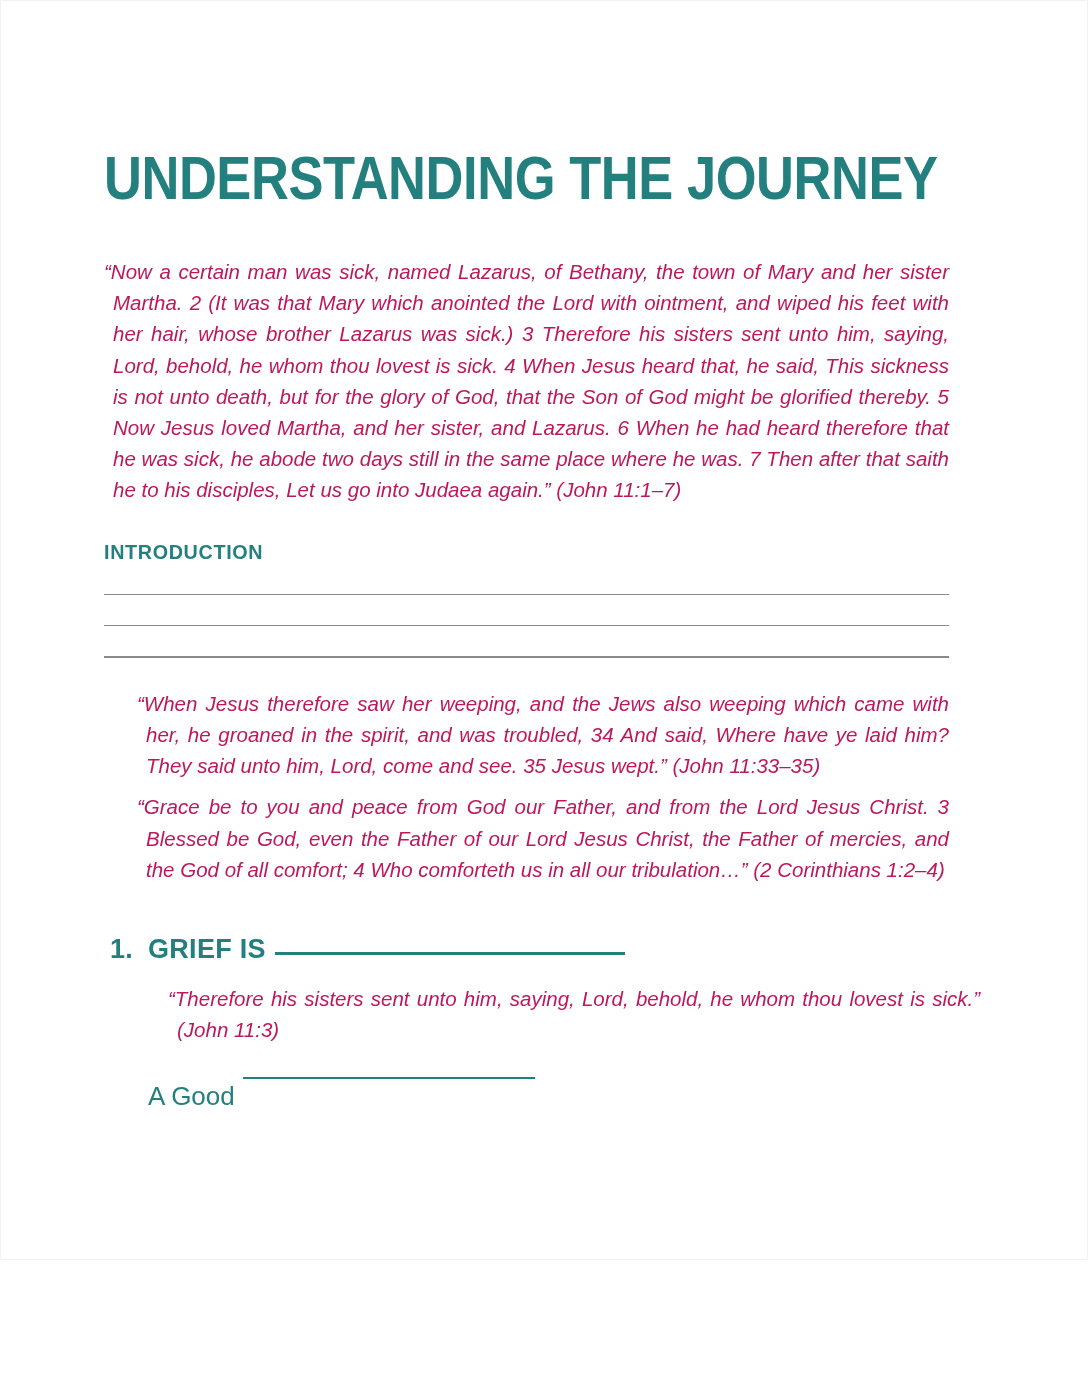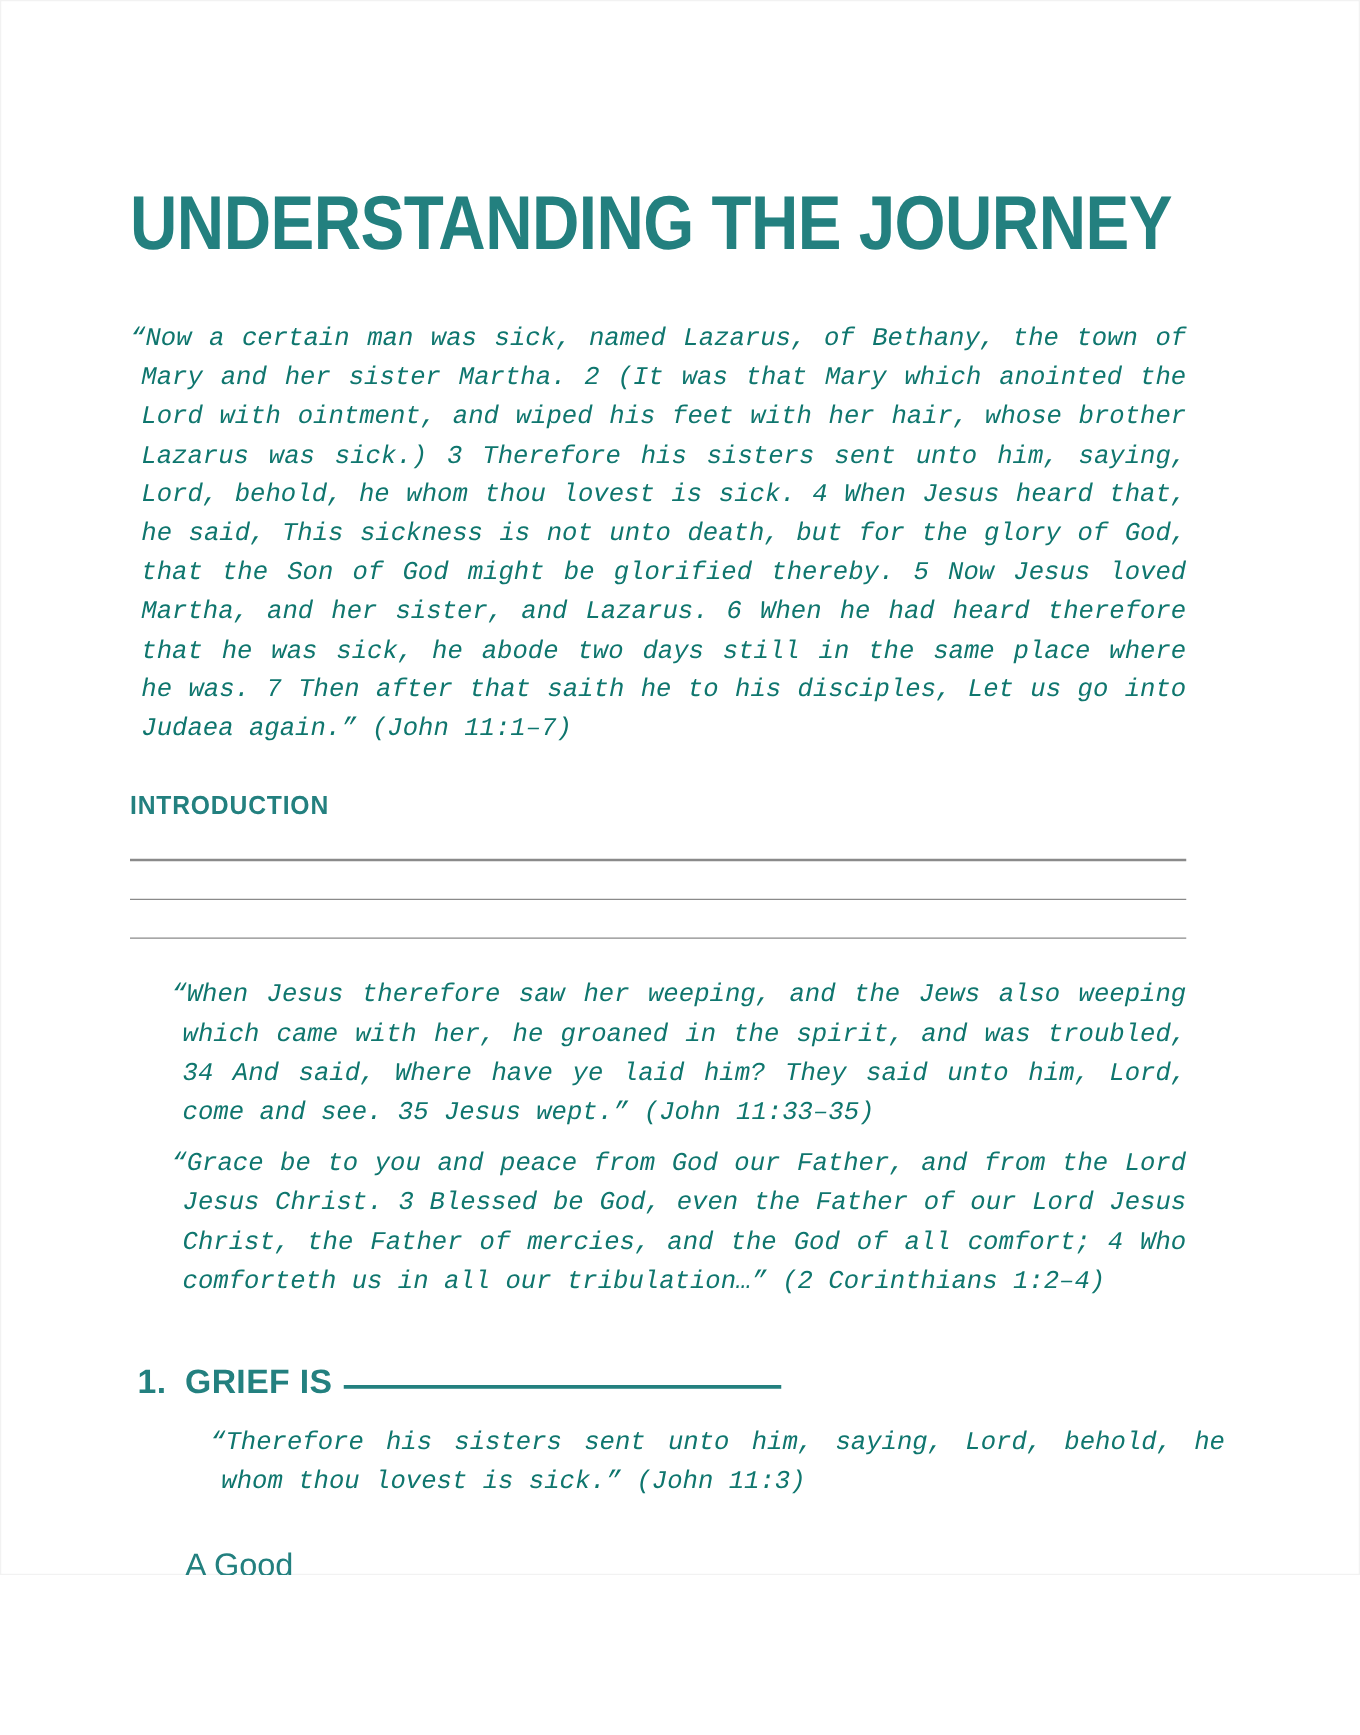--- a/index.html
+++ b/index.html
@@ -48,25 +48,25 @@
     text-transform: uppercase;
     margin: 0;
     padding-top: 148px;
     transform: scaleX(0.86);
     transform-origin: left top;
     white-space: nowrap;
   }
 
   
   .scripture {
-    font-family: Liberation Mono, monospace;
+    font-family: Liberation Sans, sans-serif;
     font-style: italic;
     font-size: 20.5px;
     line-height: 31.2px;
-    color: #0f766e;
+    color: #be185d;
     text-align: justify;
     margin: 0;
     text-indent: -9px;
     padding-left: 9px;
   }
 
   .scripture.hanging {
     text-indent: -9px;
     padding-left: 42px;
   }
@@ -138,21 +138,21 @@
 
   
   .sub-head {
     margin-top: 36px;
     margin-left: 44px;
     font-family: "Liberation Sans", sans-serif;
     font-weight: 400;
     font-size: 26px;
     color: #23807f;
     display: flex;
-    align-items: flex-end;
+    align-items: flex-start;
     white-space: nowrap;
   }
 
   .sub-head .blank {
     display: inline-block;
     width: 292px;
     border-bottom: 2px solid #23807f;
     margin-left: 8px;
     position: relative;
     top: -4px;

